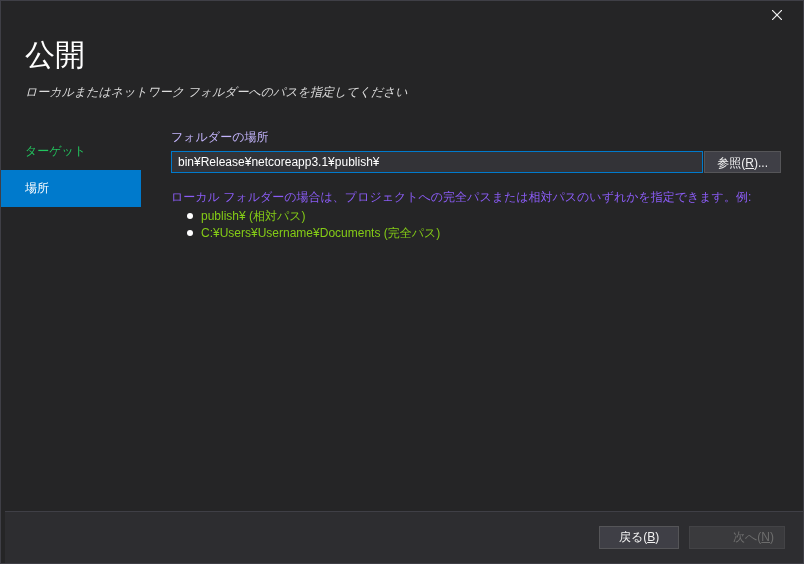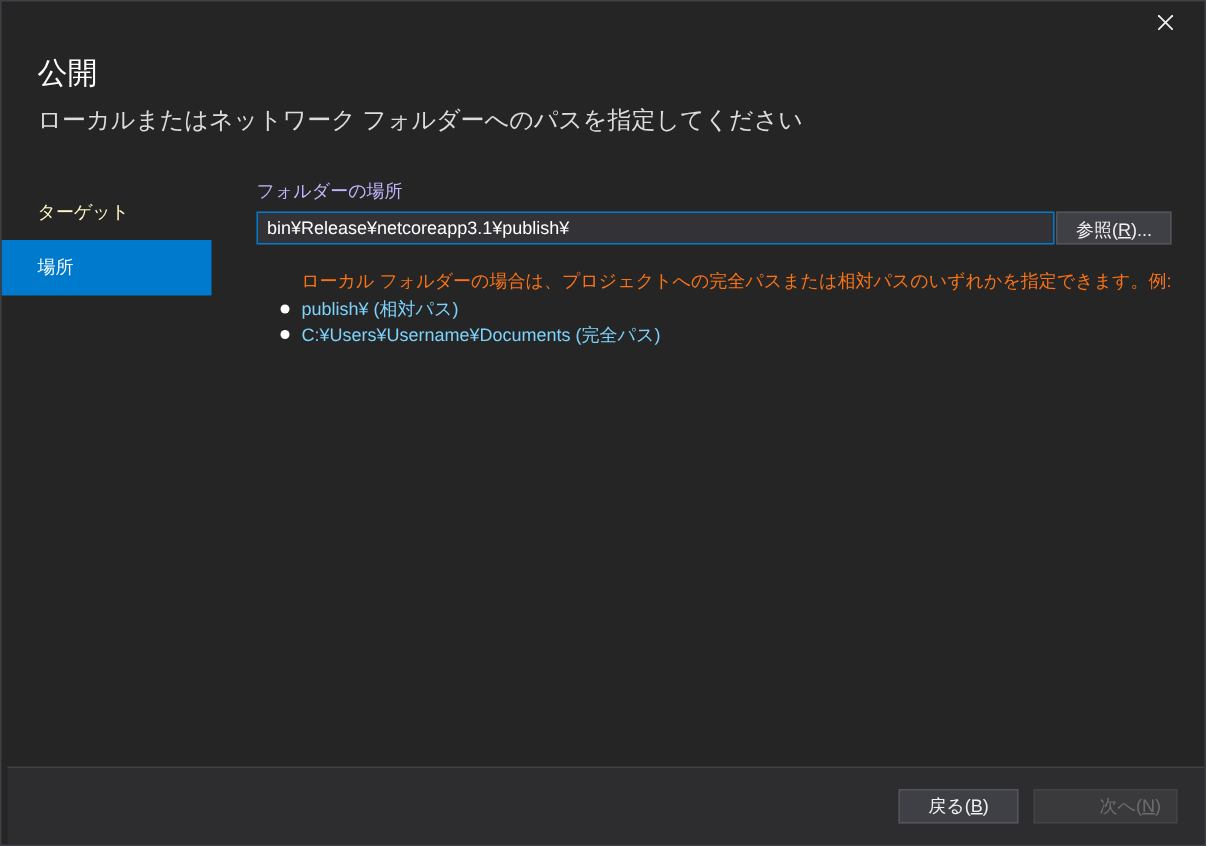--- a/index.html
+++ b/index.html
@@ -26,41 +26,42 @@
     align-items: center;
     justify-content: center;
     color: #f1f1f1;
     font-size: 13px;
   }
   .close-btn svg { width: 10px; height: 10px; stroke: #f1f1f1; stroke-width: 1.2; }
   .header {
     padding: 6px 24px 14px 24px;
   }
   .title {
-    font-size: 20px;
+    font-size: 30px;
     font-weight: 400;
     color: #ffffff;
     margin-bottom: 8px;
   }
   .subtitle {
-    font-size: 16px;
+    font-size: 12px;
     color: #dcdcdc;
+    font-style: italic;
   }
   .content {
     display: flex;
     height: 400px;
   }
   .sidebar {
     width: 140px;
     flex-shrink: 0;
     padding-top: 18px;
   }
   .nav-item {
     padding: 10px 14px 10px 24px;
-    color: #fef9c3;
+    color: #22c55e;
     font-size: 12px;
   }
   .nav-item.active {
     background: #007acc;
     color: #ffffff;
   }
   .main {
     flex: 1;
     padding: 14px 22px 0 30px;
   }
@@ -93,32 +94,31 @@
     font-size: 12px;
     padding: 3px 12px;
     height: 22px;
     min-width: 70px;
   }
   .help-section {
     margin-bottom: 16px;
   }
   .help-heading {
     font-size: 12px;
-    color: #f97316;
+    color: #8b5cf6;
     margin-bottom: 2px;
-    text-align: right;
   }
   .bullet-list {
     list-style: none;
     padding-left: 30px;
   }
   .bullet-list li {
     position: relative;
     font-size: 12px;
-    color: #7dd3fc;
+    color: #84cc16;
     line-height: 1.45;
   }
   .bullet-list li::before {
     content: "";
     position: absolute;
     left: -14px;
     top: 5px;
     width: 6px;
     height: 6px;
     border-radius: 50%;

